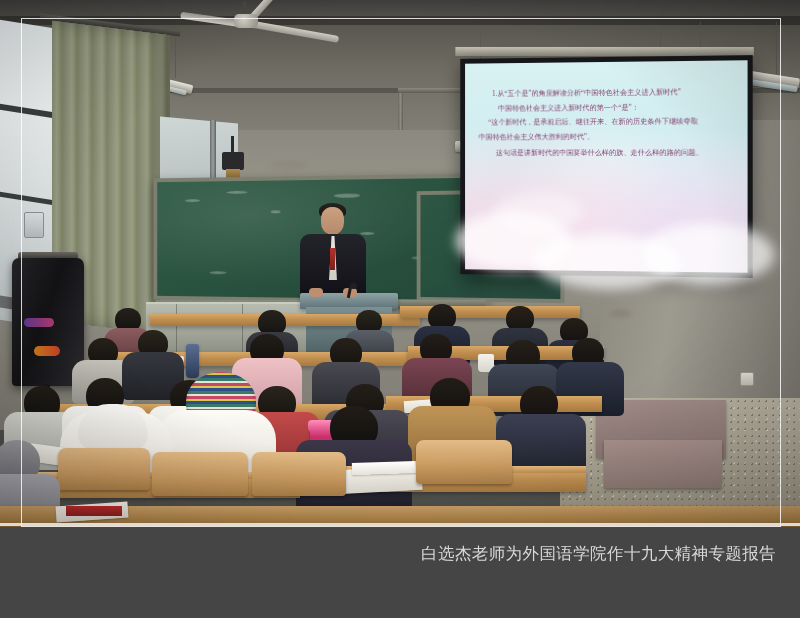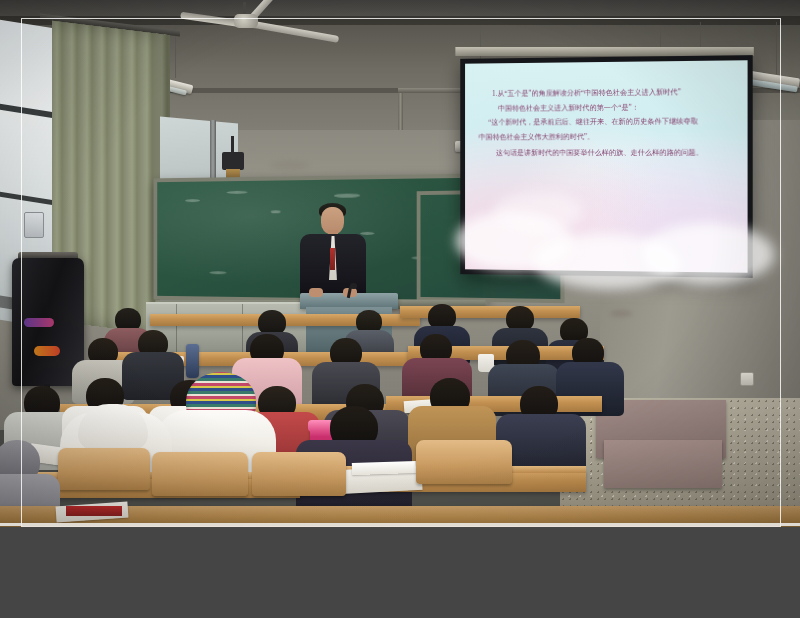--- a/index.html
+++ b/index.html
@@ -601,14 +601,17 @@
       <div class="desk" style="left:0px;top:206px;width:800px;height:24px;background:linear-gradient(180deg,#caa069 0%,#b08549 50%,#8d6a38 100%);"></div>
       <div class="papers" style="left:56px;top:204px;width:72px;height:16px;transform:rotate(-4deg);background:linear-gradient(180deg,#f4f1ea,#ddd9cf)"></div>
       <div style="position:absolute;left:66px;top:206px;width:56px;height:10px;background:linear-gradient(180deg,#c02c2c,#8a1f1f);"></div>
     </div>
 
     <div class="vignette"></div>
     <div class="inner-frame"></div>
     <div class="photo-bottom-line"></div>
   </div>
 
+  <div class="caption-bar">
+    <div class="caption-text">白选杰老师为外国语学院作十九大精神专题报告</div>
+  </div>
 
 </div>
 
 </body></html>

